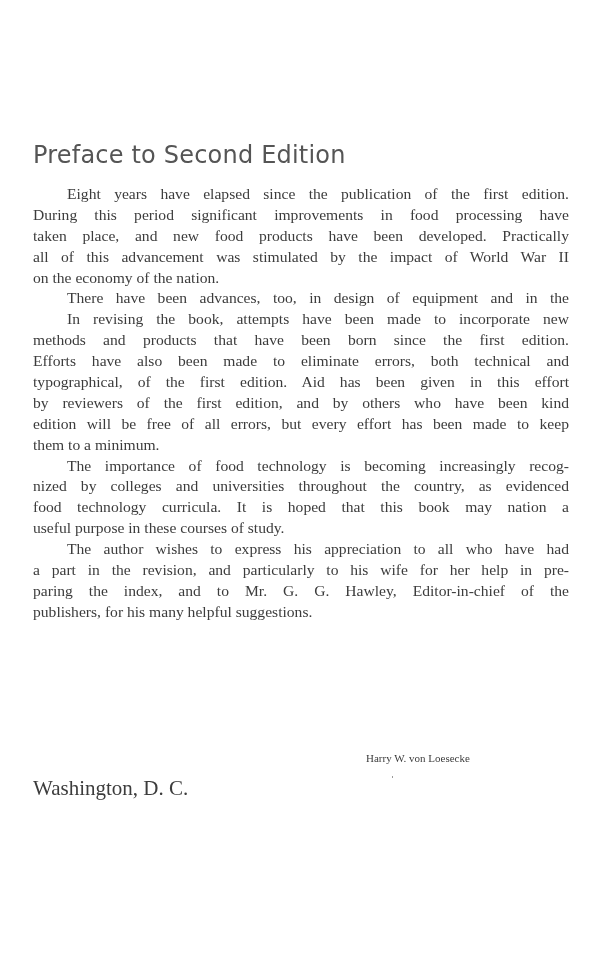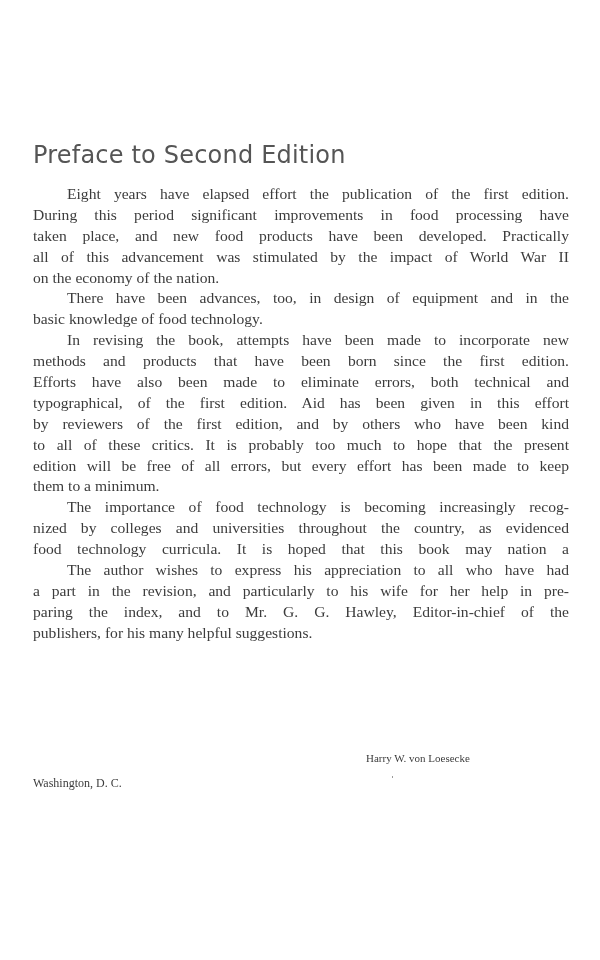--- a/index.html
+++ b/index.html
@@ -63,21 +63,21 @@
       font-family: "Liberation Serif", serif;
       font-size: 11px;
       color: #3c3c3c;
       white-space: nowrap;
     }
     .place {
       position: absolute;
       left: 33px;
       top: 776px;
       font-family: "Liberation Serif", serif;
-      font-size: 12px;
+      font-size: 21px;
       color: #3c3c3c;
       white-space: nowrap;
     }
     .speck {
       position: absolute;
       left: 392px;
       top: 776px;
       width: 1px;
       height: 2px;
       background: #9a9a9a;
@@ -85,47 +85,46 @@
   </style>
 </head>
 <body>
 
 <div class="page">
   <h1 class="heading">Preface to Second Edition</h1>
 
   <div class="body-text">
 
     <div>
-      <span class="line indent">Eight years have elapsed effort the publication of the first edition.</span>
+      <span class="line indent">Eight years have elapsed since the publication of the first edition.</span>
       <span class="line">During this period significant improvements in food processing have</span>
       <span class="line">taken place, and new food products have been developed.  Practically</span>
       <span class="line">all of this advancement was stimulated by the impact of World War II</span>
       <span class="line last">on the economy of the nation.</span>
     </div>
 
     <div>
       <span class="line indent">There have been advances, too, in design of equipment and in the</span>
-      <span class="line last">basic knowledge of food technology.</span>
     </div>
 
     <div>
       <span class="line indent">In revising the book, attempts have been made to incorporate new</span>
       <span class="line">methods and products that have been born since the first edition.</span>
       <span class="line">Efforts have also been made to eliminate errors, both technical and</span>
       <span class="line">typographical, of the first edition.  Aid has been given in this effort</span>
       <span class="line">by reviewers of the first edition, and by others who have been kind</span>
-      <span class="line">to all of these critics.  It is probably too much to hope that the present</span>
       <span class="line">edition will be free of all errors, but every effort has been made to keep</span>
       <span class="line last">them to a minimum.</span>
     </div>
 
     <div>
       <span class="line indent">The importance of food technology is becoming increasingly recog-</span>
       <span class="line">nized by colleges and universities throughout the country, as evidenced</span>
       <span class="line">food technology curricula.  It is hoped that this book may nation a</span>
+      <span class="line last">useful purpose in these courses of study.</span>
     </div>
 
     <div>
       <span class="line indent">The author wishes to express his appreciation to all who have had</span>
       <span class="line">a part in the revision, and particularly to his wife for her help in pre-</span>
       <span class="line">paring the index, and to Mr. G. G. Hawley, Editor-in-chief of the</span>
       <span class="line last">publishers, for his many helpful suggestions.</span>
     </div>
   </div>
 

